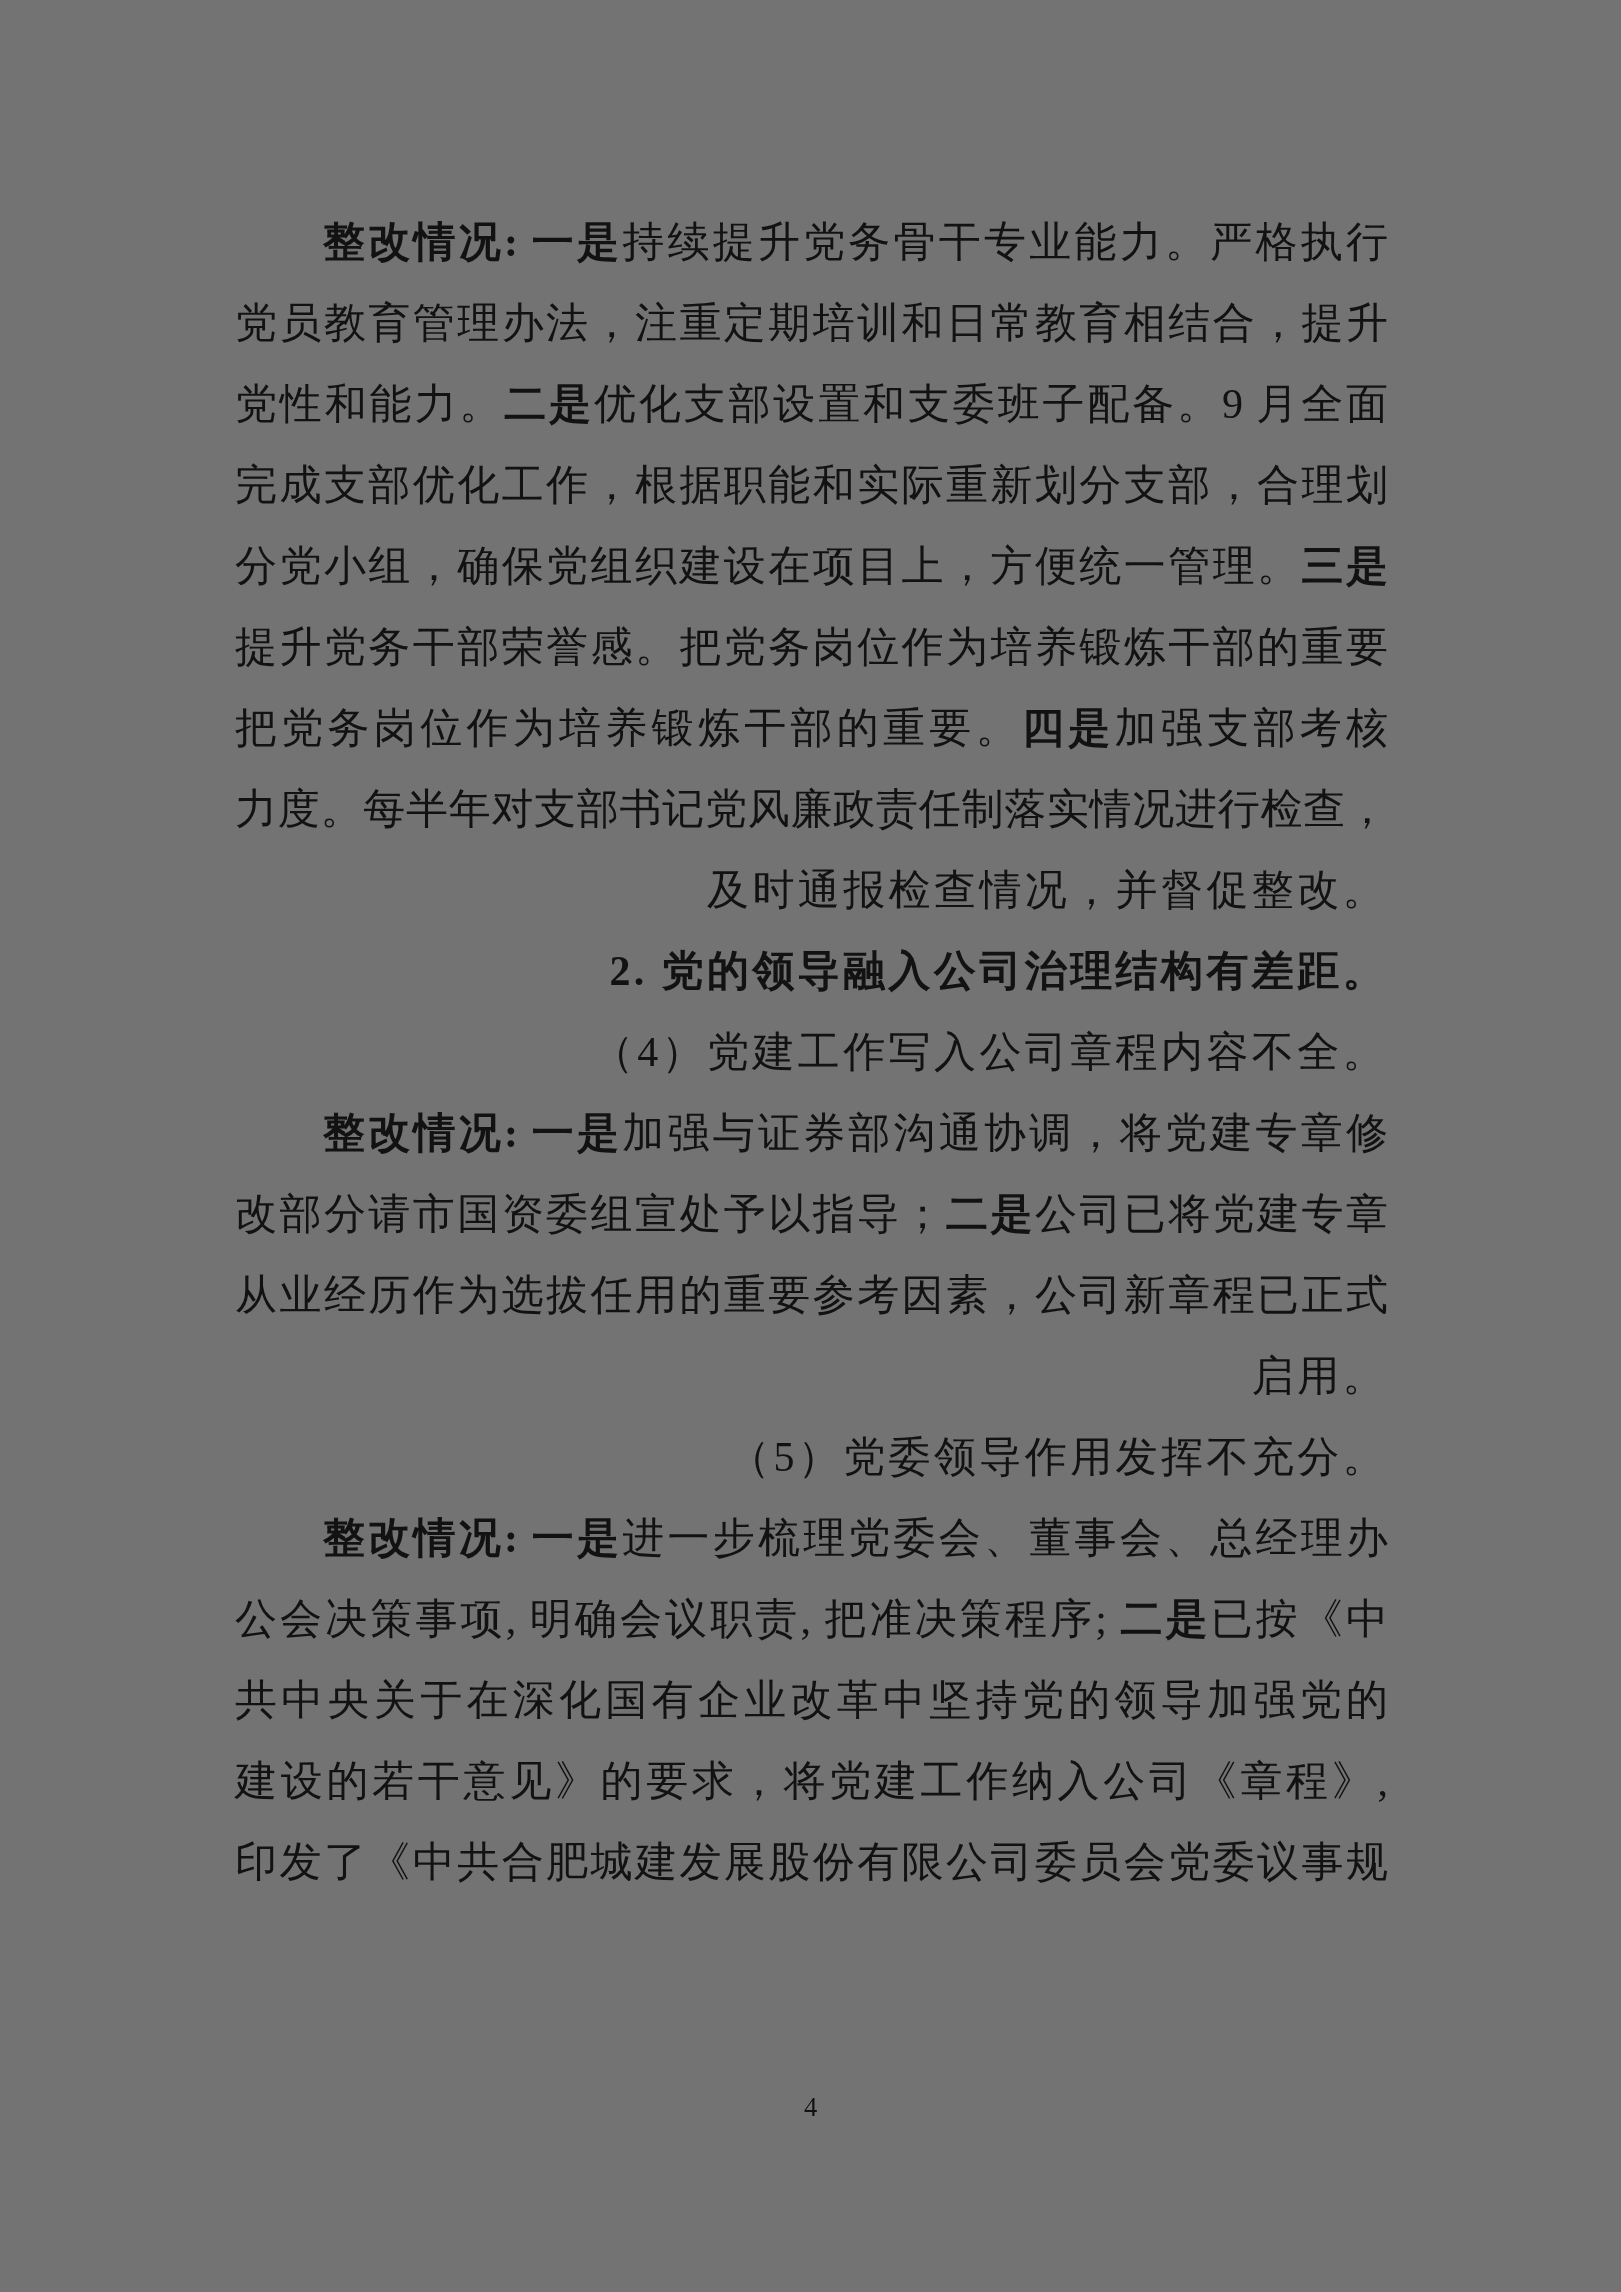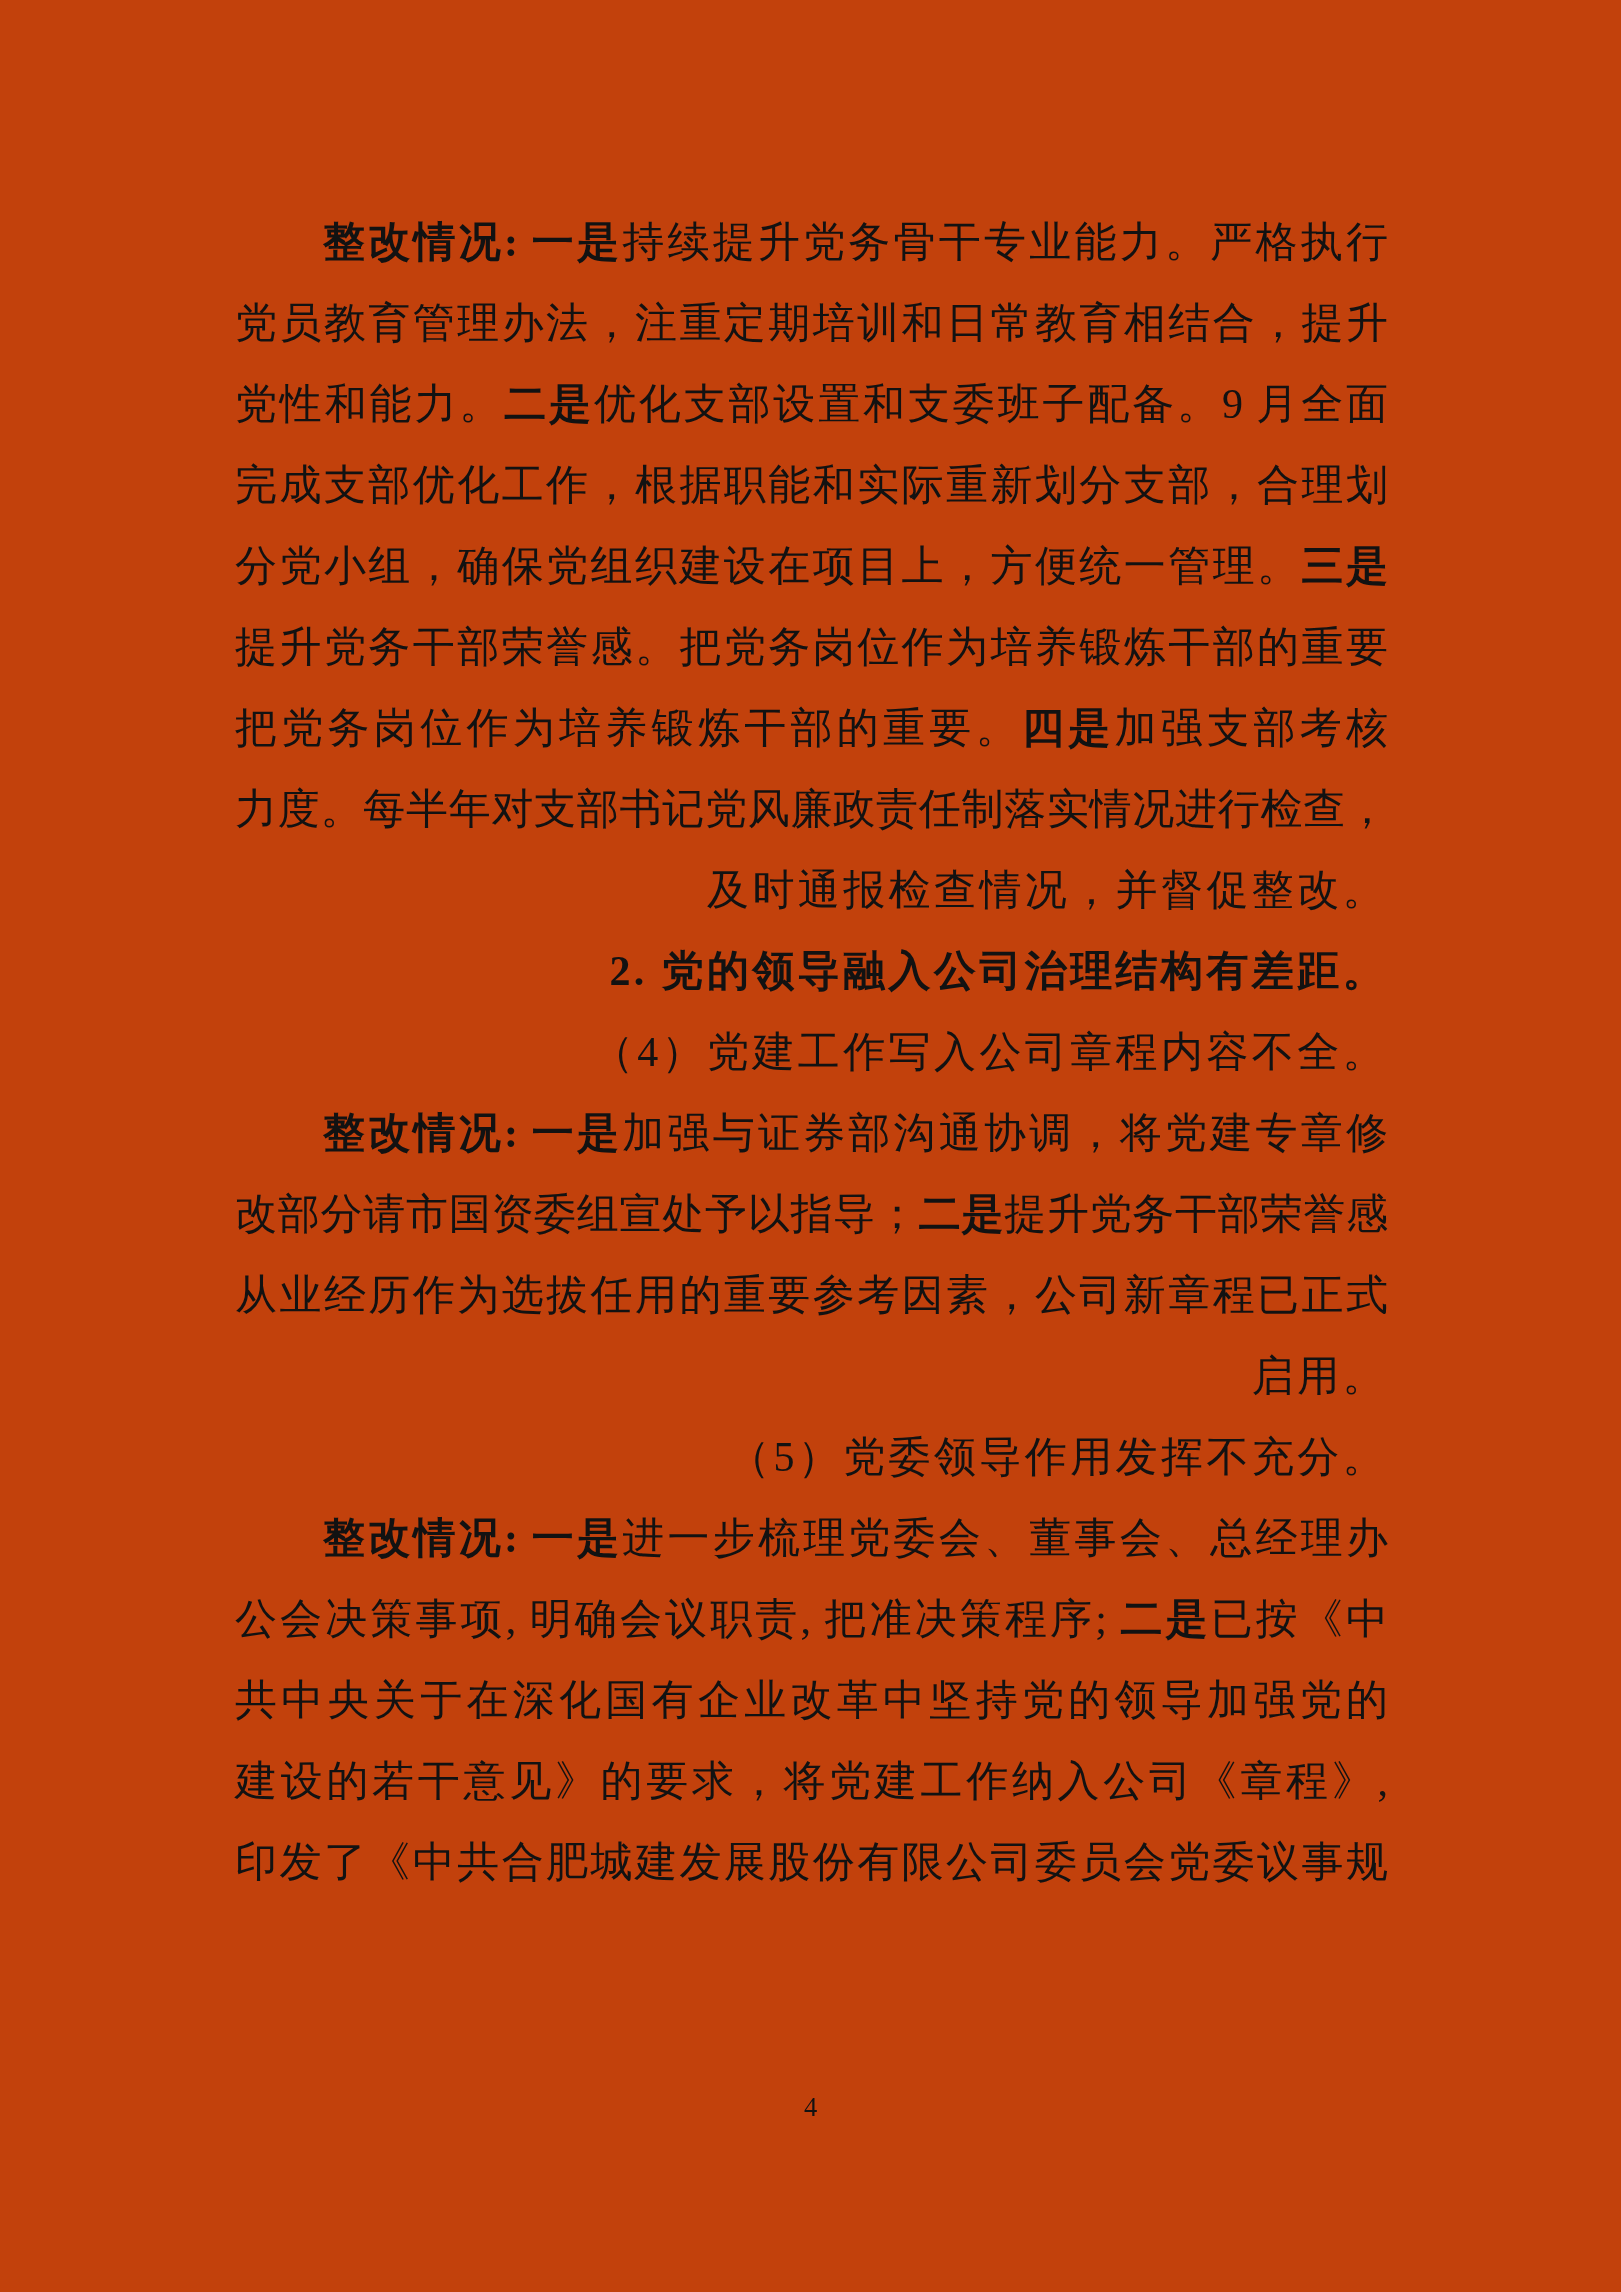--- a/index.html
+++ b/index.html
@@ -8,21 +8,21 @@
     height: 2293px;
     position: relative;
     background: #ffffff;
     color: #121212;
     font-family: "Liberation Serif", "DejaVu Serif", serif;
     overflow: hidden;
   }
   #page {
     position: absolute;
     inset: 0;
-    background: #c2410c;
+    background: #737373;
   }
   #text-block {
     position: absolute;
     left: 235px;
     top: 202px;
     width: 1153px;
   }
   .line {
     font-size: 42px;
     height: 81px;
@@ -63,21 +63,21 @@
       <div class="line justify"><span>党性和能力。</span><span class="bold">二是</span><span>优化支部设置和支委班子配备。9 月全面</span></div>
       <div class="line justify"><span>完成支部优化工作，根据职能和实际重新划分支部，合理划</span></div>
       <div class="line justify"><span>分党小组，确保党组织建设在项目上，方便统一管理。</span><span class="bold">三是</span></div>
       <div class="line justify"><span>提升党务干部荣誉感。把党务岗位作为培养锻炼干部的重要</span></div>
       <div class="line justify"><span>把党务岗位作为培养锻炼干部的重要。</span><span class="bold">四是</span><span>加强支部考核</span></div>
       <div class="line justify"><span>力度。每半年对支部书记党风廉政责任制落实情况进行检查，</span></div>
       <div class="line"><span>及时通报检查情况，并督促整改。</span></div>
       <div class="line indent"><span class="bold">2. 党的领导融入公司治理结构有差距。</span></div>
       <div class="line indent"><span>（4）党建工作写入公司章程内容不全。</span></div>
       <div class="line justify indent"><span class="bold">整改情况: 一是</span><span>加强与证券部沟通协调，将党建专章修</span></div>
-      <div class="line justify"><span>改部分请市国资委组宣处予以指导；</span><span class="bold">二是</span><span>提升党务干部荣誉感</span></div>
+      <div class="line justify"><span>改部分请市国资委组宣处予以指导；</span><span class="bold">二是</span><span>公司已将党建专章</span></div>
       <div class="line justify"><span>从业经历作为选拔任用的重要参考因素，公司新章程已正式</span></div>
       <div class="line"><span>启用。</span></div>
       <div class="line indent"><span>（5）党委领导作用发挥不充分。</span></div>
       <div class="line justify indent"><span class="bold">整改情况: 一是</span><span>进一步梳理党委会、董事会、总经理办</span></div>
       <div class="line justify"><span>公会决策事项, 明确会议职责, 把准决策程序; </span><span class="bold">二是</span><span>已按《中</span></div>
       <div class="line justify"><span>共中央关于在深化国有企业改革中坚持党的领导加强党的</span></div>
       <div class="line justify"><span>建设的若干意见》的要求，将党建工作纳入公司《章程》,</span></div>
       <div class="line justify"><span>印发了《中共合肥城建发展股份有限公司委员会党委议事规</span></div>
     </div>
   <div id="page-number">4</div>

